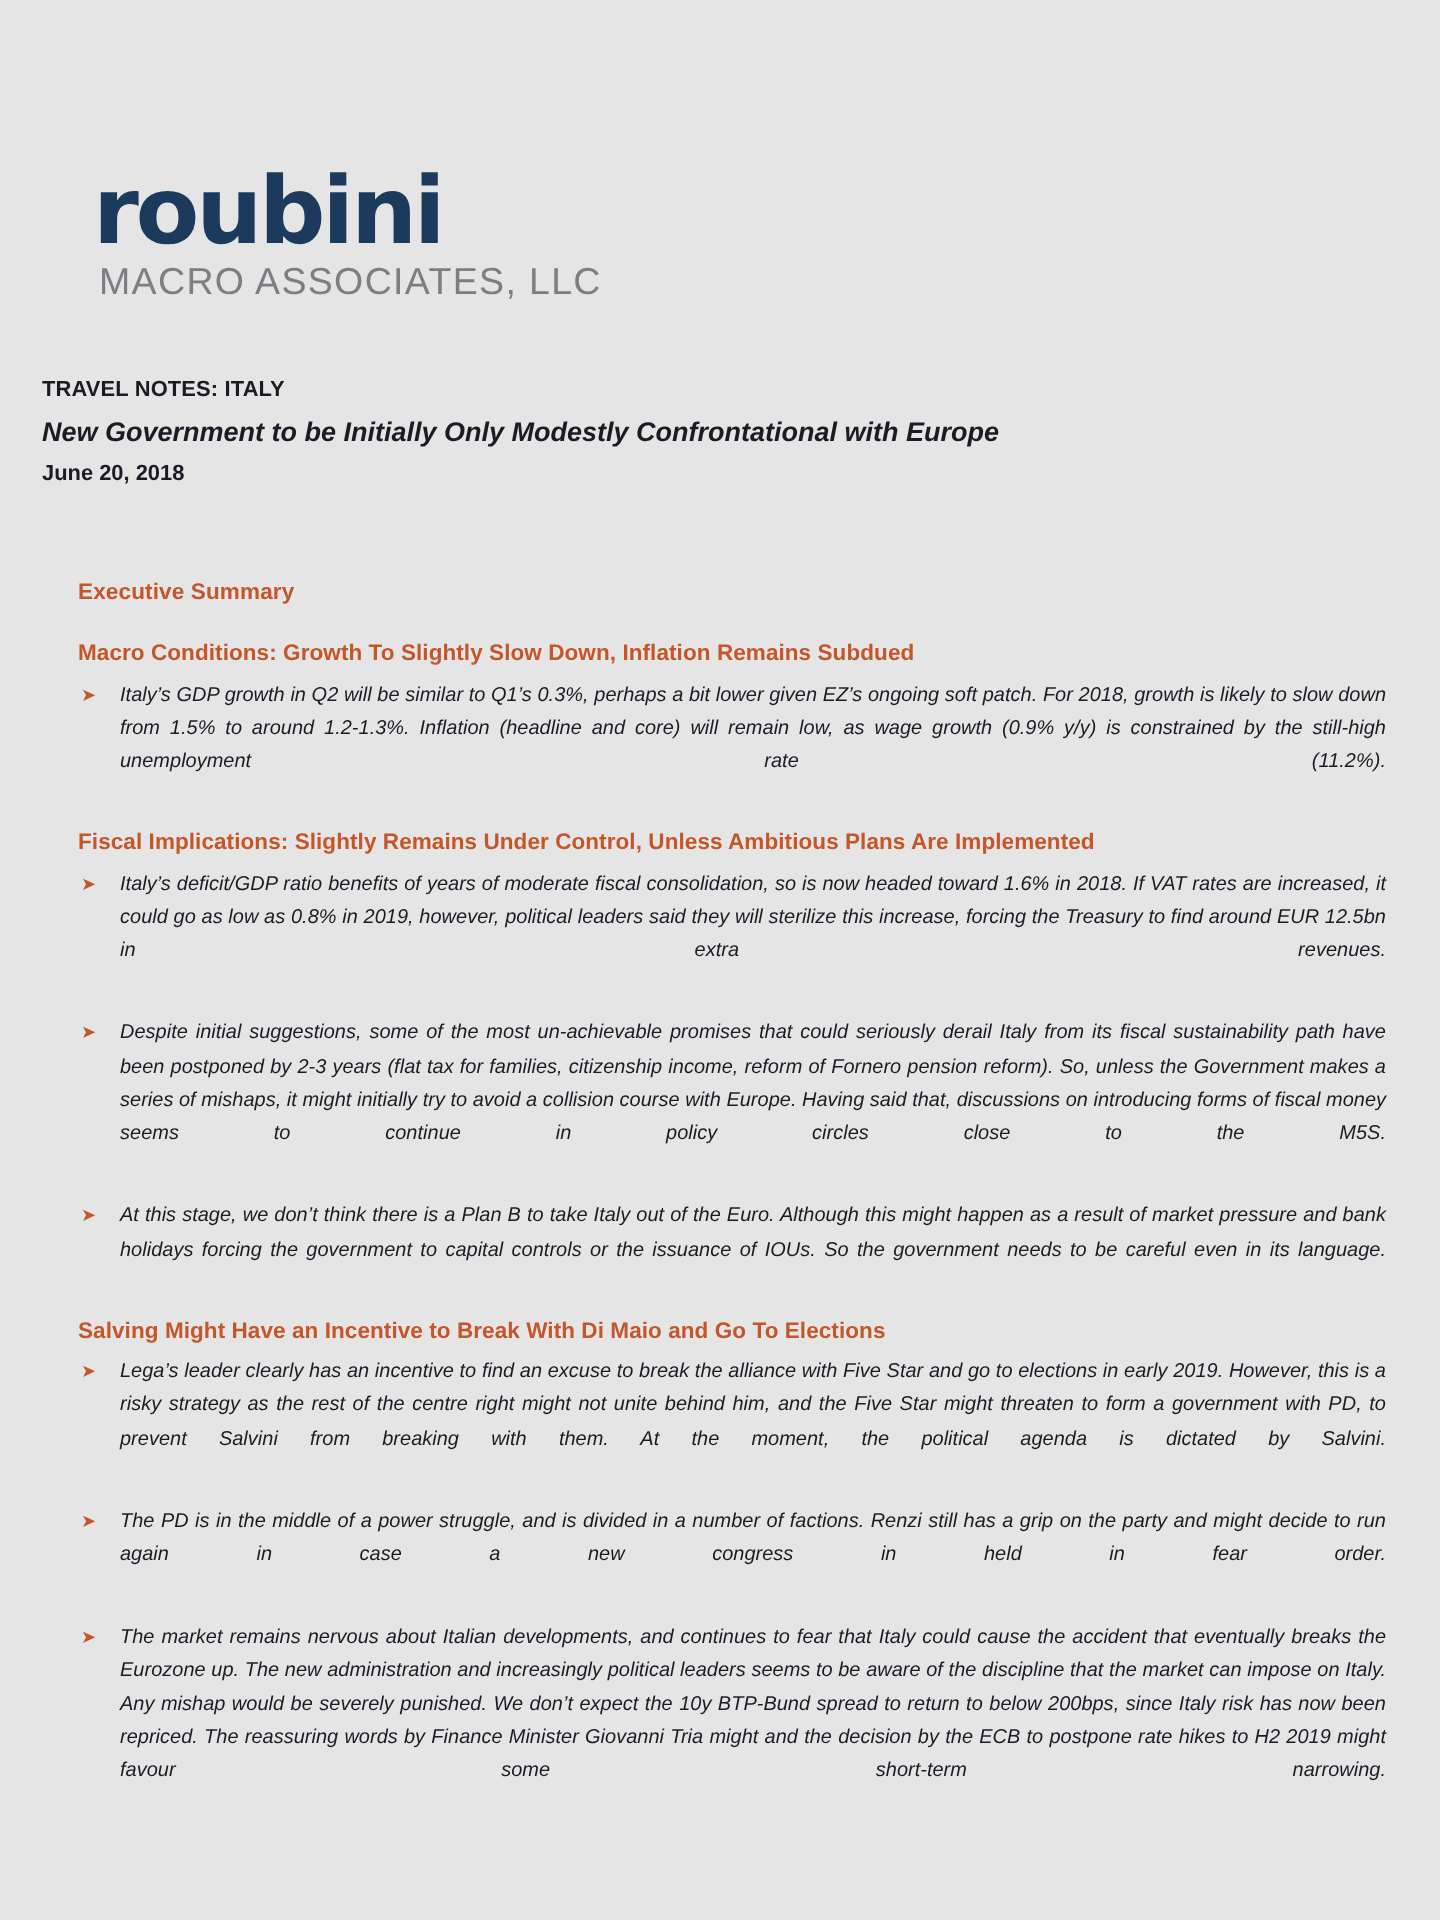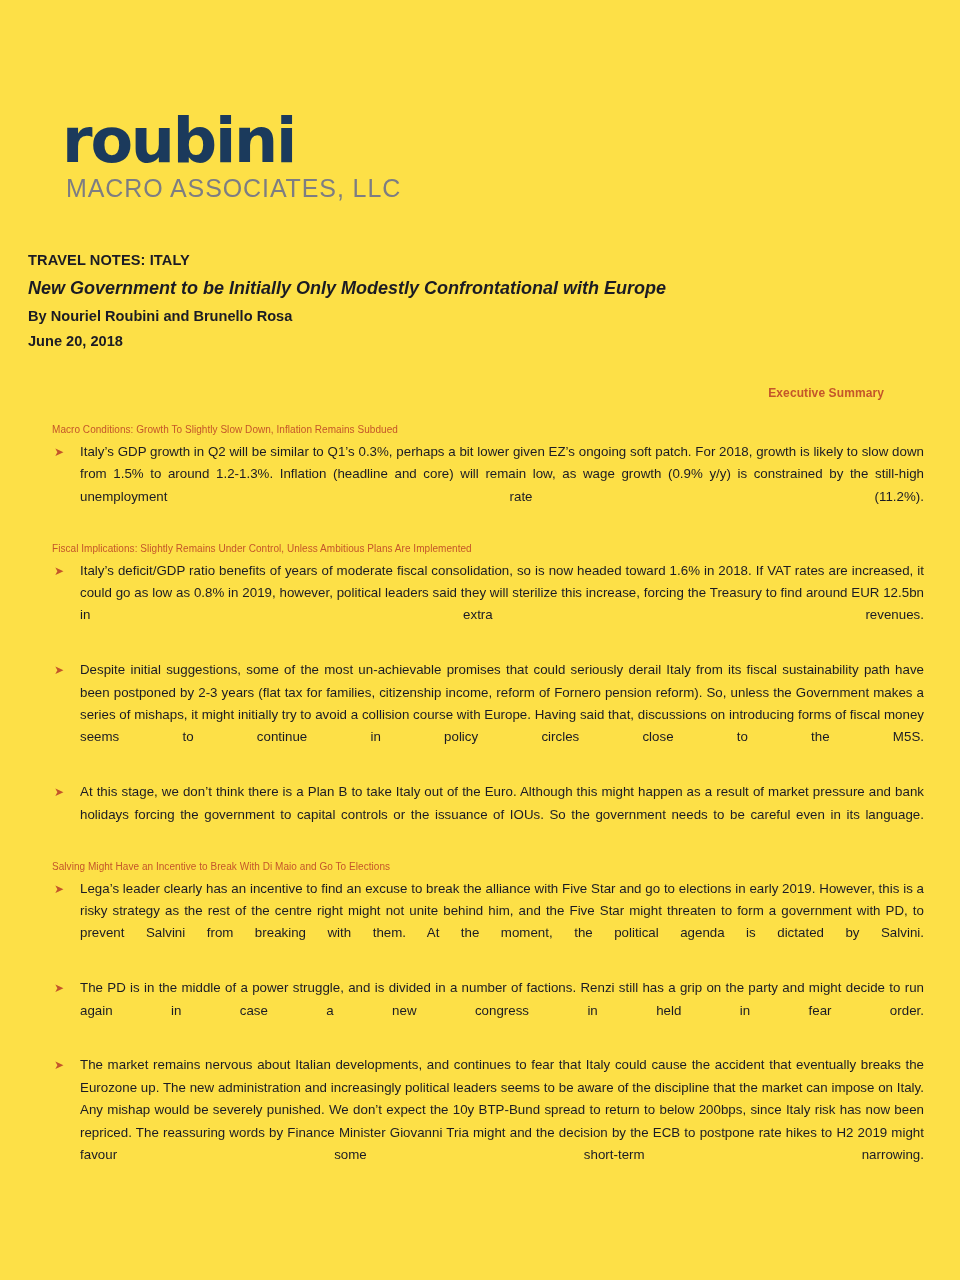--- a/index.html
+++ b/index.html
@@ -14,21 +14,21 @@
     overflow: hidden;
     font-family: "Liberation Sans", sans-serif;
     color: #1b1b24;
     -webkit-font-smoothing: antialiased;
   }
 
   .page {
     position: relative;
     width: 960px;
     height: 1280px;
-    background: #fde047;
+    background: #e5e5e5;
     box-sizing: border-box;
   }
 
   
   .logo-block {
     position: absolute;
     left: 62px;
     top: 112px;
     width: 330px;
   }
@@ -92,35 +92,35 @@
 
   
   .content {
     position: absolute;
     left: 52px;
     top: 386px;
     width: 872px;
   }
 
   .exec-summary {
-    text-align: right;
-    font-size: 12px;
+    text-align: left;
+    font-size: 15px;
     font-weight: 700;
     color: #c4562a;
     margin: 0 0 22px 0;
     letter-spacing: 0.1px;
     padding-right: 40px;
   }
 
   .section {
     margin: 0 0 1px 0;
   }
   .section-heading {
-    font-size: 10px;
-    font-weight: 400;
+    font-size: 15px;
+    font-weight: 700;
     color: #c4562a;
     line-height: 1.5;
     margin: 0 0 4px 0;
     letter-spacing: 0.05px;
   }
   .section + .section {
     margin-top: 9px;
   }
 
   .bullet {
@@ -141,41 +141,41 @@
   }
   .bullet-text {
     flex: 1 1 auto;
     font-size: 13.3px;
     line-height: 22.4px;
     color: #1b1b24;
     text-align: justify;
     text-justify: inter-word;
     letter-spacing: 0.02px;
     hyphens: none;
+    font-style: italic;
   }
   .bullet-text::after {
     content: "";
     display: inline-block;
     width: 100%;
   }
 </style>
 </head>
 <body>
 
 <div class="page">
 
   <div class="logo-block">
     <div class="logo-wordmark">roubini</div>
     <div class="logo-sub">MACRO ASSOCIATES, LLC</div>
   </div>
 
   <div class="title-block">
     <div class="doc-kicker">TRAVEL NOTES: ITALY</div>
     <div class="doc-subtitle">New Government to be Initially Only Modestly Confrontational with Europe</div>
-    <div class="doc-byline">By Nouriel Roubini and Brunello Rosa</div>
     <div class="doc-date">June 20, 2018</div>
   </div>
 
   <div class="content">
     <div class="exec-summary">Executive Summary</div>
     <div id="sections-root">
         <div class="section">
           <div class="section-heading">Macro Conditions: Growth To Slightly Slow Down, Inflation Remains Subdued</div>
           <div class="bullet">
             <span class="bullet-marker">➤</span>

